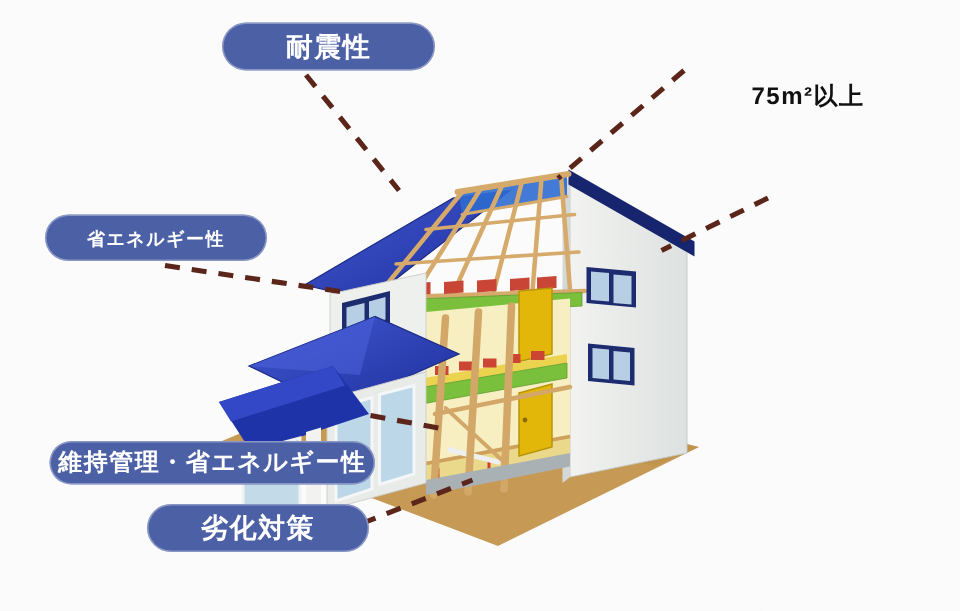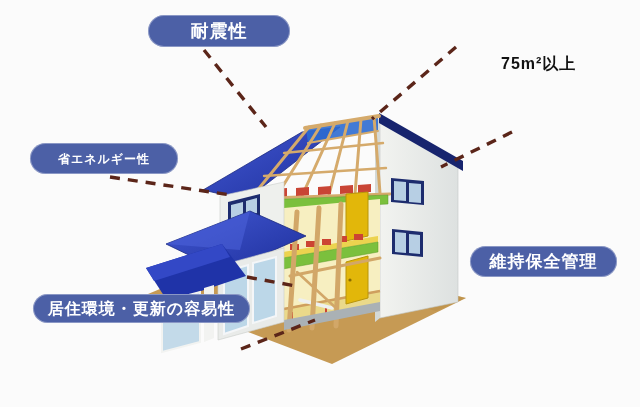--- a/index.html
+++ b/index.html
@@ -159,20 +159,20 @@
   </svg>
 
   <div class="pill" style="left:148px;top:15px;width:142px;height:32px;font-size:18px;">耐震性</div>
 
 
   <div class="note" style="left:501px;top:54px;">75m²以上</div>
 
 
   <div class="pill" style="left:30px;top:143px;width:148px;height:31px;font-size:12px;">省エネルギー性</div>
 
-  <div class="pill" style="left:470px;top:246px;width:147px;height:31px;font-size:17px;">維持保全管理</div>
 
-  <div class="pill" style="left:33px;top:294px;width:217px;height:29px;font-size:16px;">居住環境・更新の容易性</div>
+  <div class="pill" style="left:33px;top:294px;width:217px;height:29px;font-size:16px;">維持管理・省エネルギー性</div>
 
+  <div class="pill" style="left:98px;top:336px;width:148px;height:32px;font-size:18px;">劣化対策</div>
 
 
 
 </div>
 
 </body></html>

